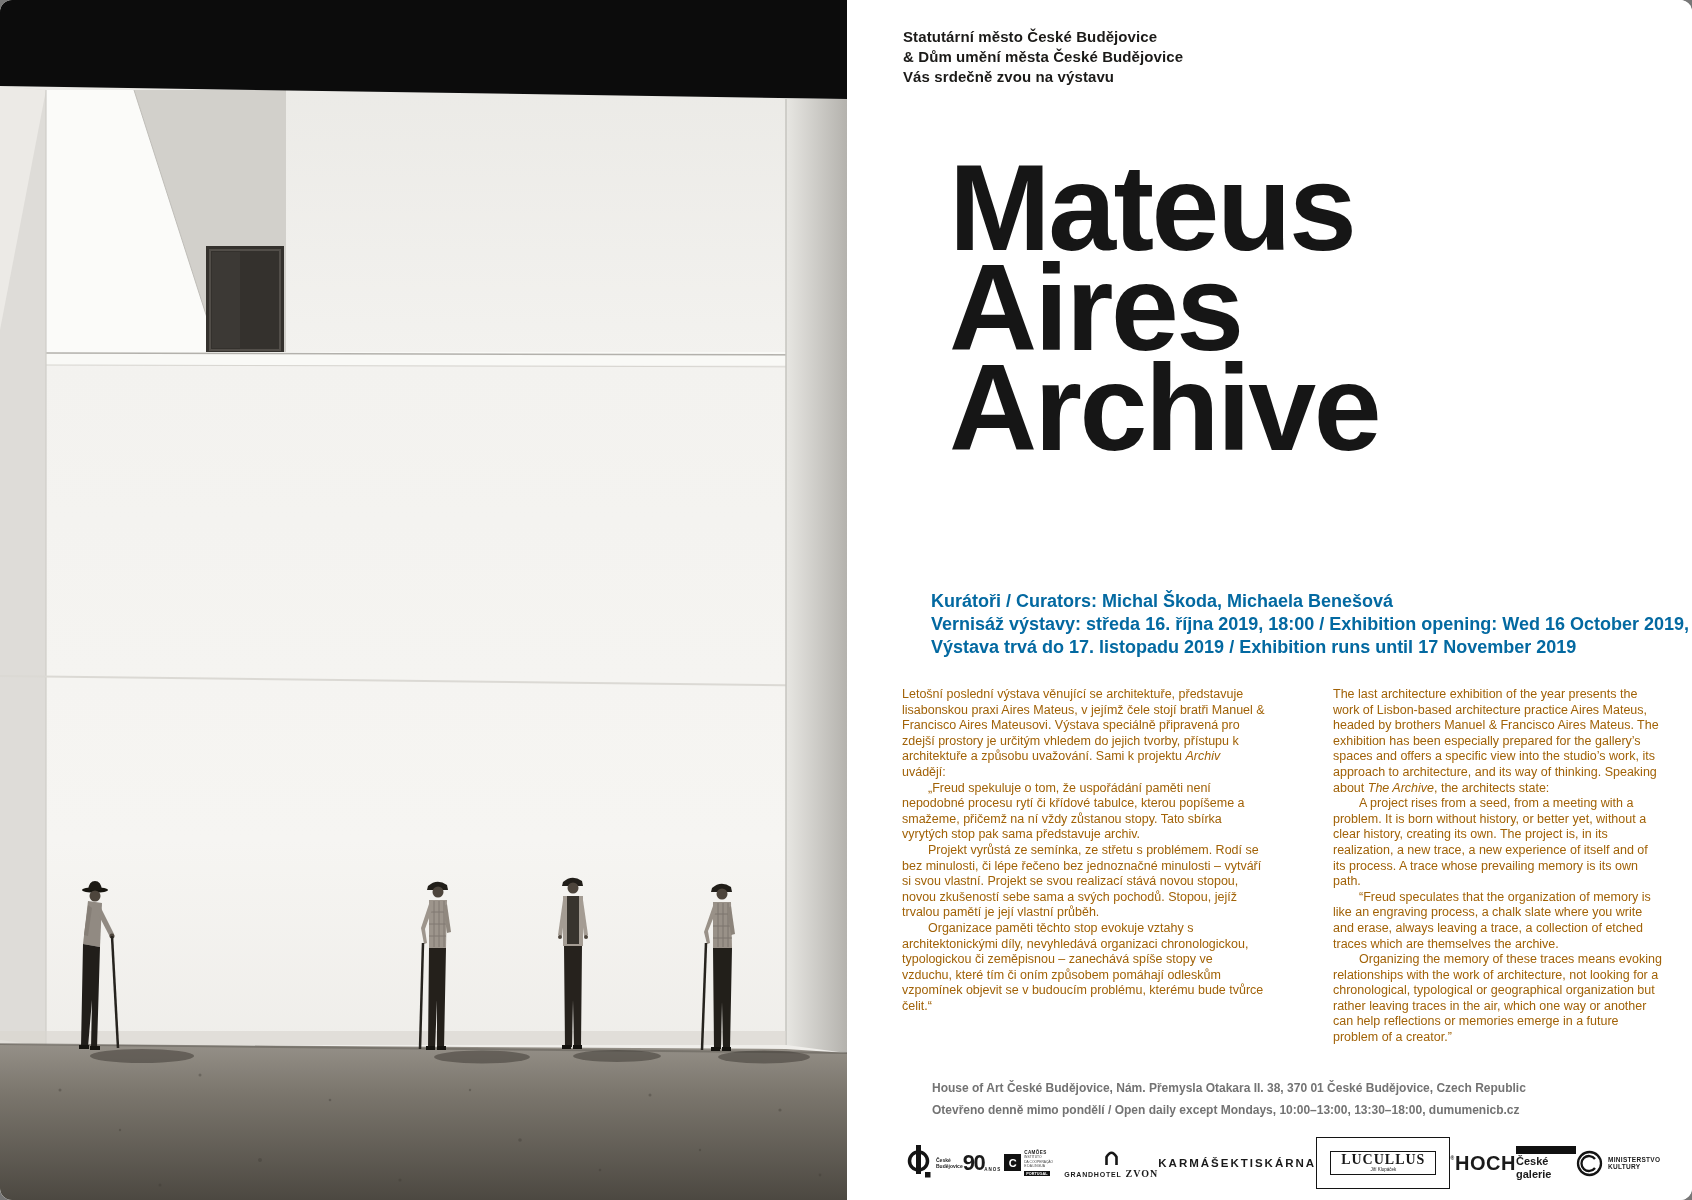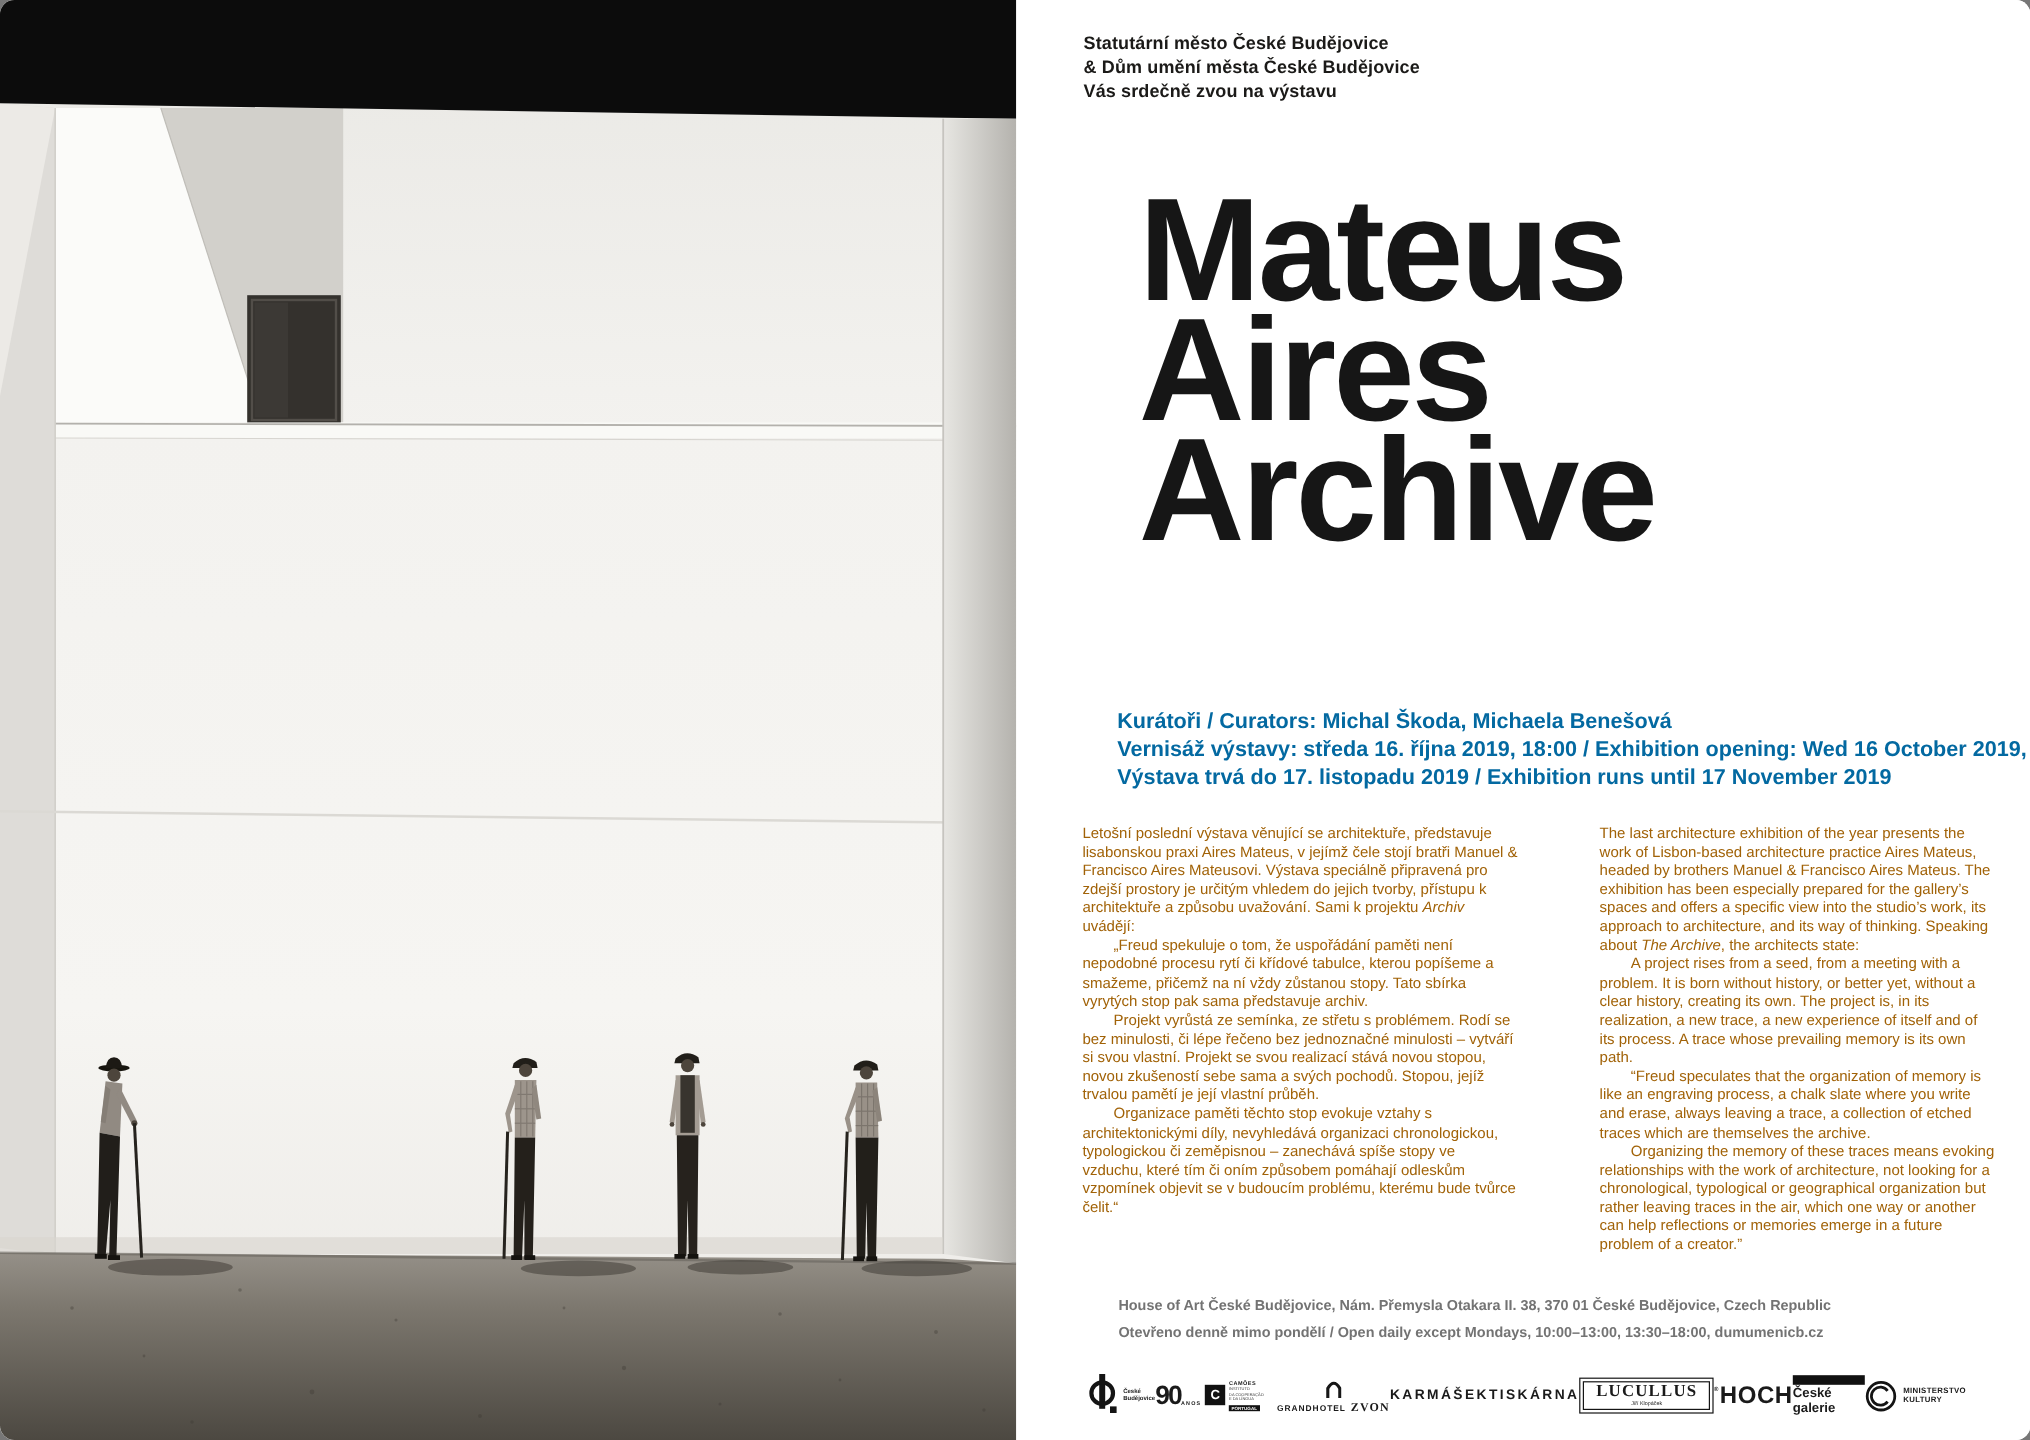--- a/index.html
+++ b/index.html
@@ -51,21 +51,21 @@
 
   .logo-zvon{flex-direction:column;gap:3px;align-items:center;}
   .zvon-row{display:flex;gap:4px;align-items:baseline;}
   .zvon-g{font-size:7px;font-weight:700;letter-spacing:0.8px;}
   .zvon-z{font-size:10px;font-weight:700;letter-spacing:1px;font-family:Liberation Serif, serif;}
 
   .logo-karmasek{align-items:flex-start;}
   .karm{font-size:11.5px;font-weight:700;letter-spacing:2px;line-height:12px;}
 
   .logo-lucullus{flex-direction:column;}
-  .luc-box{border:1.5px solid #141414;padding:2px;}
+  .luc-box{border:1.5px solid #141414;padding:13px;}
   .luc-in{border:1px solid #141414;padding:1px 10px 2px;text-align:center;}
   .luc-name{font-family:"Liberation Serif","DejaVu Serif",serif;font-size:14px;font-weight:700;
             letter-spacing:1px;line-height:14px;}
   .luc-sub{font-size:4.5px;line-height:5px;}
 
   .logo-hoch{align-items:flex-start;gap:1px;}
   .hoch-r{font-size:5px;font-weight:700;margin-top:2px;}
   .hoch-t{font-size:20px;font-weight:700;letter-spacing:0.5px;line-height:20px;}
 
   .logo-cg{flex-direction:column;align-items:flex-start;gap:2px;}

